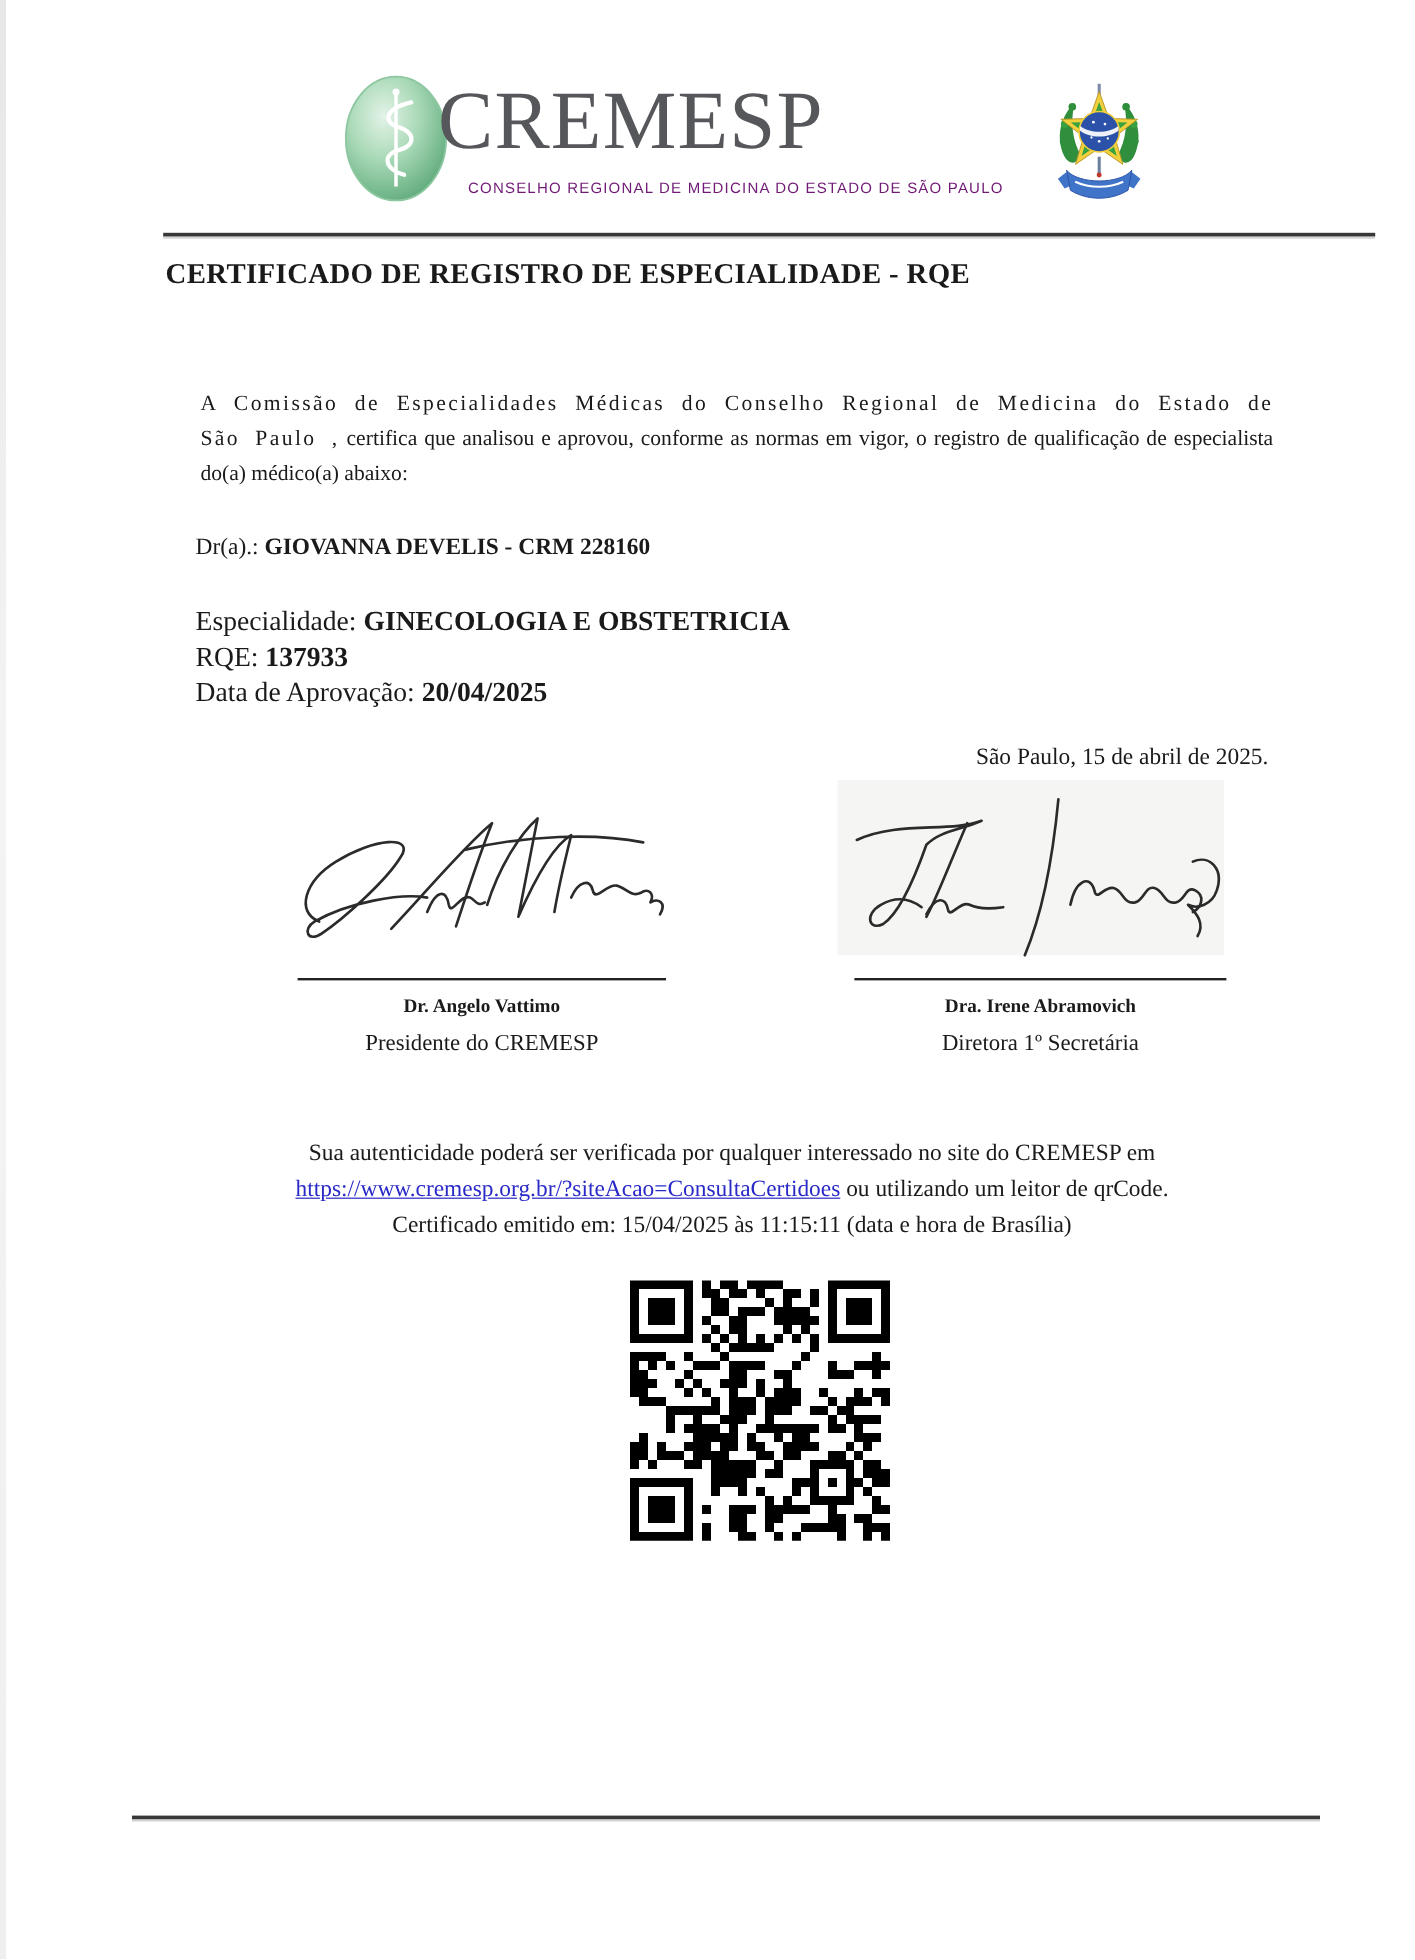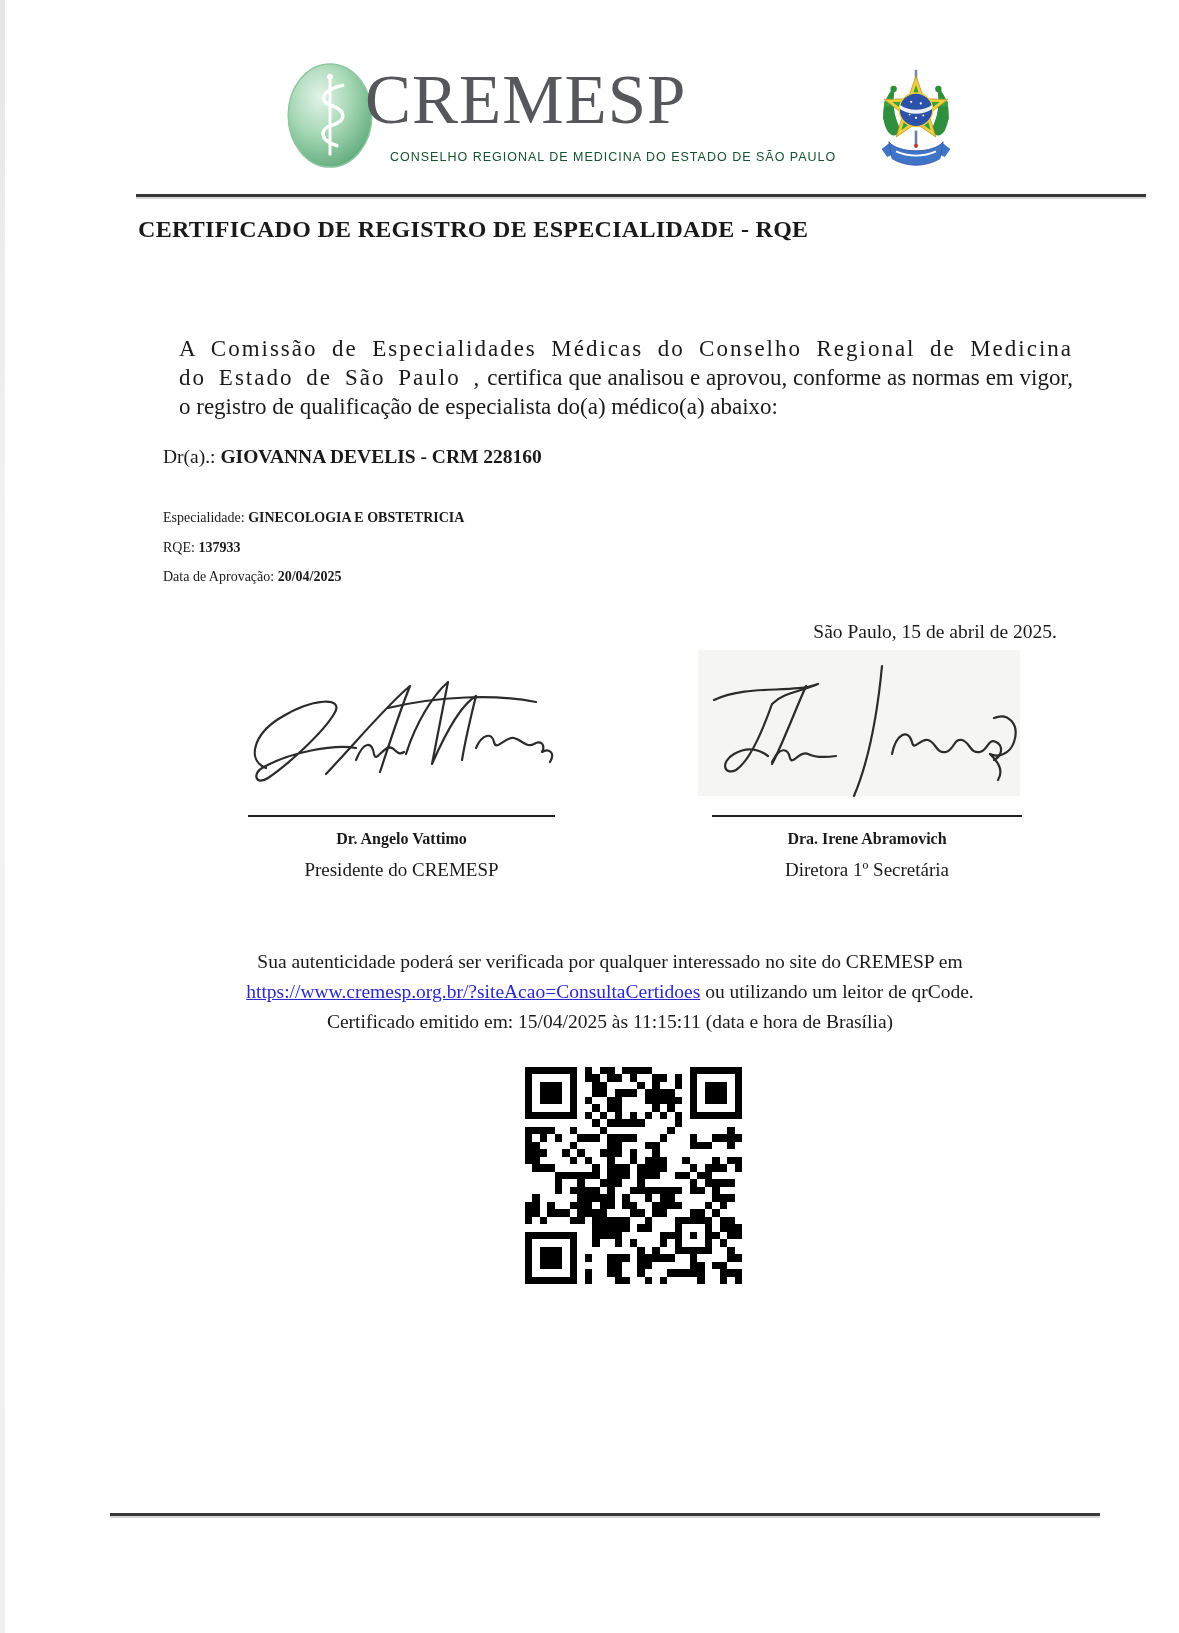--- a/index.html
+++ b/index.html
@@ -8,38 +8,38 @@
     font-family:"Liberation Serif","DejaVu Serif",serif;color:#1a1a1a;
   }
   .edge{position:absolute;left:0;top:0;width:5px;height:100%;
     background:linear-gradient(180deg,#e7e7e7,#f4f4f4 40%,#efefef);}
   
   .logo{position:absolute;left:286px;top:62px;}
   .wordmark{position:absolute;left:365px;top:44px;font-size:69px;line-height:112px;
     letter-spacing:1px;color:#56575b;white-space:nowrap;}
   .hdr-sub{position:absolute;left:390px;top:150px;width:440px;
     font-family:"Liberation Sans","DejaVu Sans",sans-serif;font-size:12.5px;
-    letter-spacing:1px;color:#14532d;white-space:nowrap;}
+    letter-spacing:1px;color:#701a75;white-space:nowrap;}
   .arms{position:absolute;left:876px;top:64px;}
   
   .rule{position:absolute;height:2.5px;background:#383838;box-shadow:0 2px 0 rgba(0,0,0,0.16);}
   .rule-top{left:136px;top:194px;width:1010px;}
   .rule-bottom{left:110px;top:1513px;width:990px;}
   
   .title{position:absolute;left:138px;top:216px;width:940px;text-align:left;
     font-weight:bold;font-size:24px;letter-spacing:0.3px;}
   .cert-number{position:absolute;left:138px;top:250px;width:940px;text-align:center;
     font-weight:bold;font-size:20px;}
   
-  .intro{position:absolute;left:163px;top:318px;width:894px;margin:16px;
-    font-size:23px;line-height:29px;text-align:justify;}
+  .intro{position:absolute;left:163px;top:318px;width:894px;margin:4px;
+    font-size:18px;line-height:29px;text-align:justify;}
   .intro .emph{letter-spacing:2px;word-spacing:5px;}
   .line{position:absolute;left:163px;font-size:19.5px;}
   .dr-line{top:446px;}
-  .spec-block{position:absolute;left:163px;top:503px;font-size:14px;line-height:29.5px;}
+  .spec-block{position:absolute;left:163px;top:503px;font-size:23px;line-height:29.5px;}
   .dateline{position:absolute;left:163px;top:621px;width:894px;text-align:right;font-size:19.5px;}
   b{font-weight:bold;margin-top:22px;}
   
   .sig-shade{position:absolute;left:698px;top:650px;width:322px;height:146px;background:#f5f5f3;}
   .sig{position:absolute;}
   .sig-left{left:238px;top:656px;}
   .sig-right{left:696px;top:658px;}
   .sig path{fill:none;stroke:#2b2b2b;stroke-width:2.2;stroke-linecap:round;stroke-linejoin:round;}
   .sig-rule{position:absolute;top:815px;height:2px;background:#222;}
   .sig-rule-left{left:248px;width:307px;}

